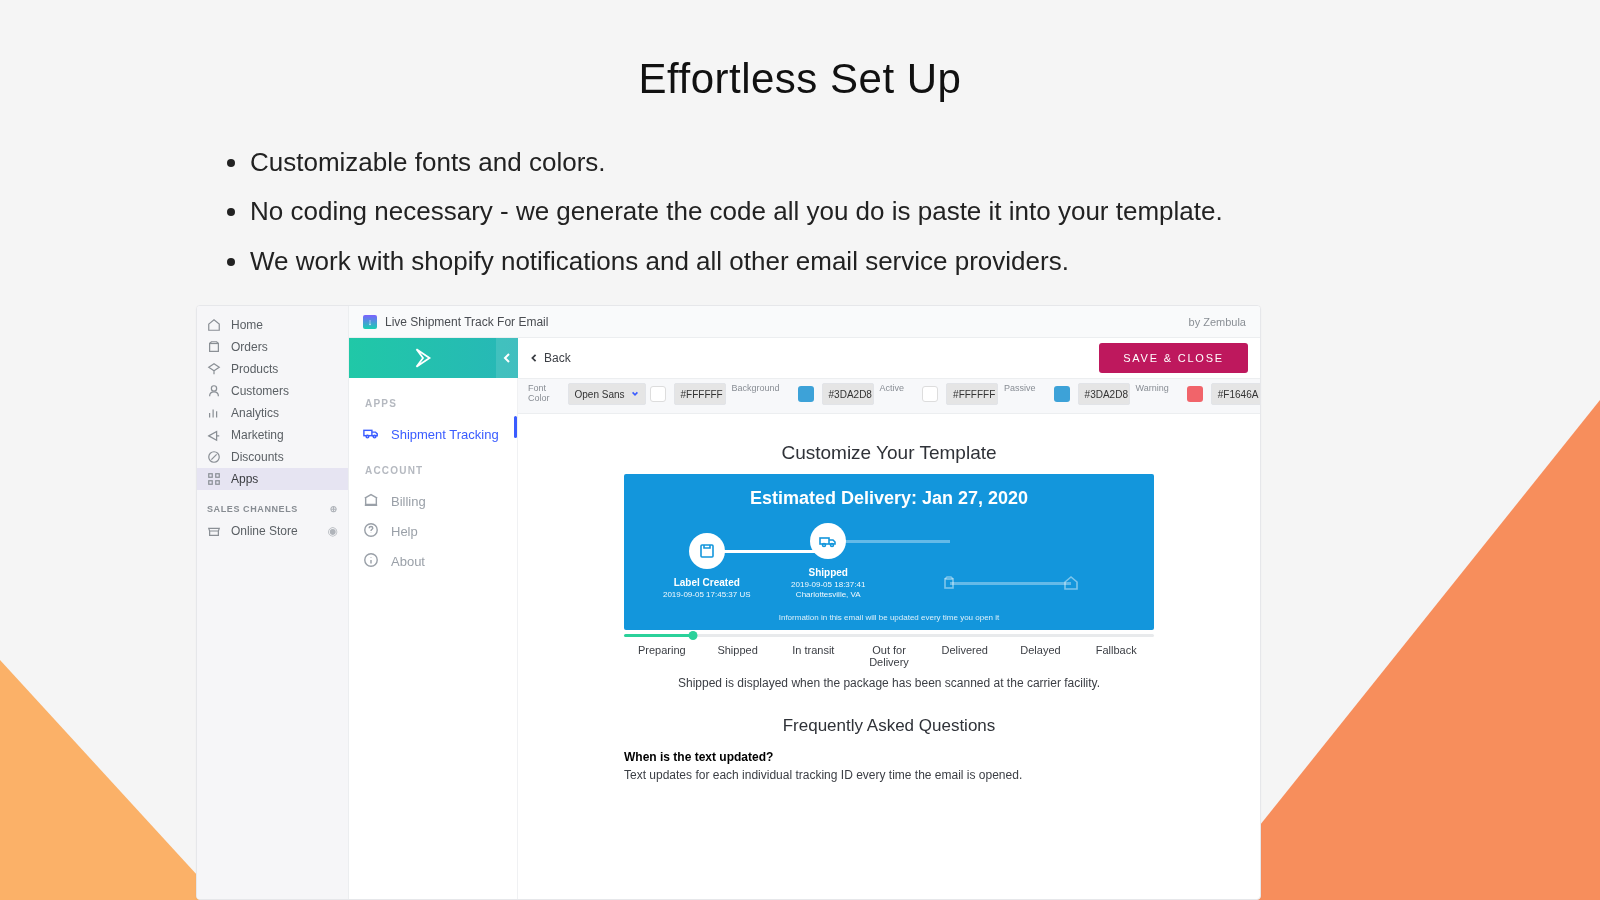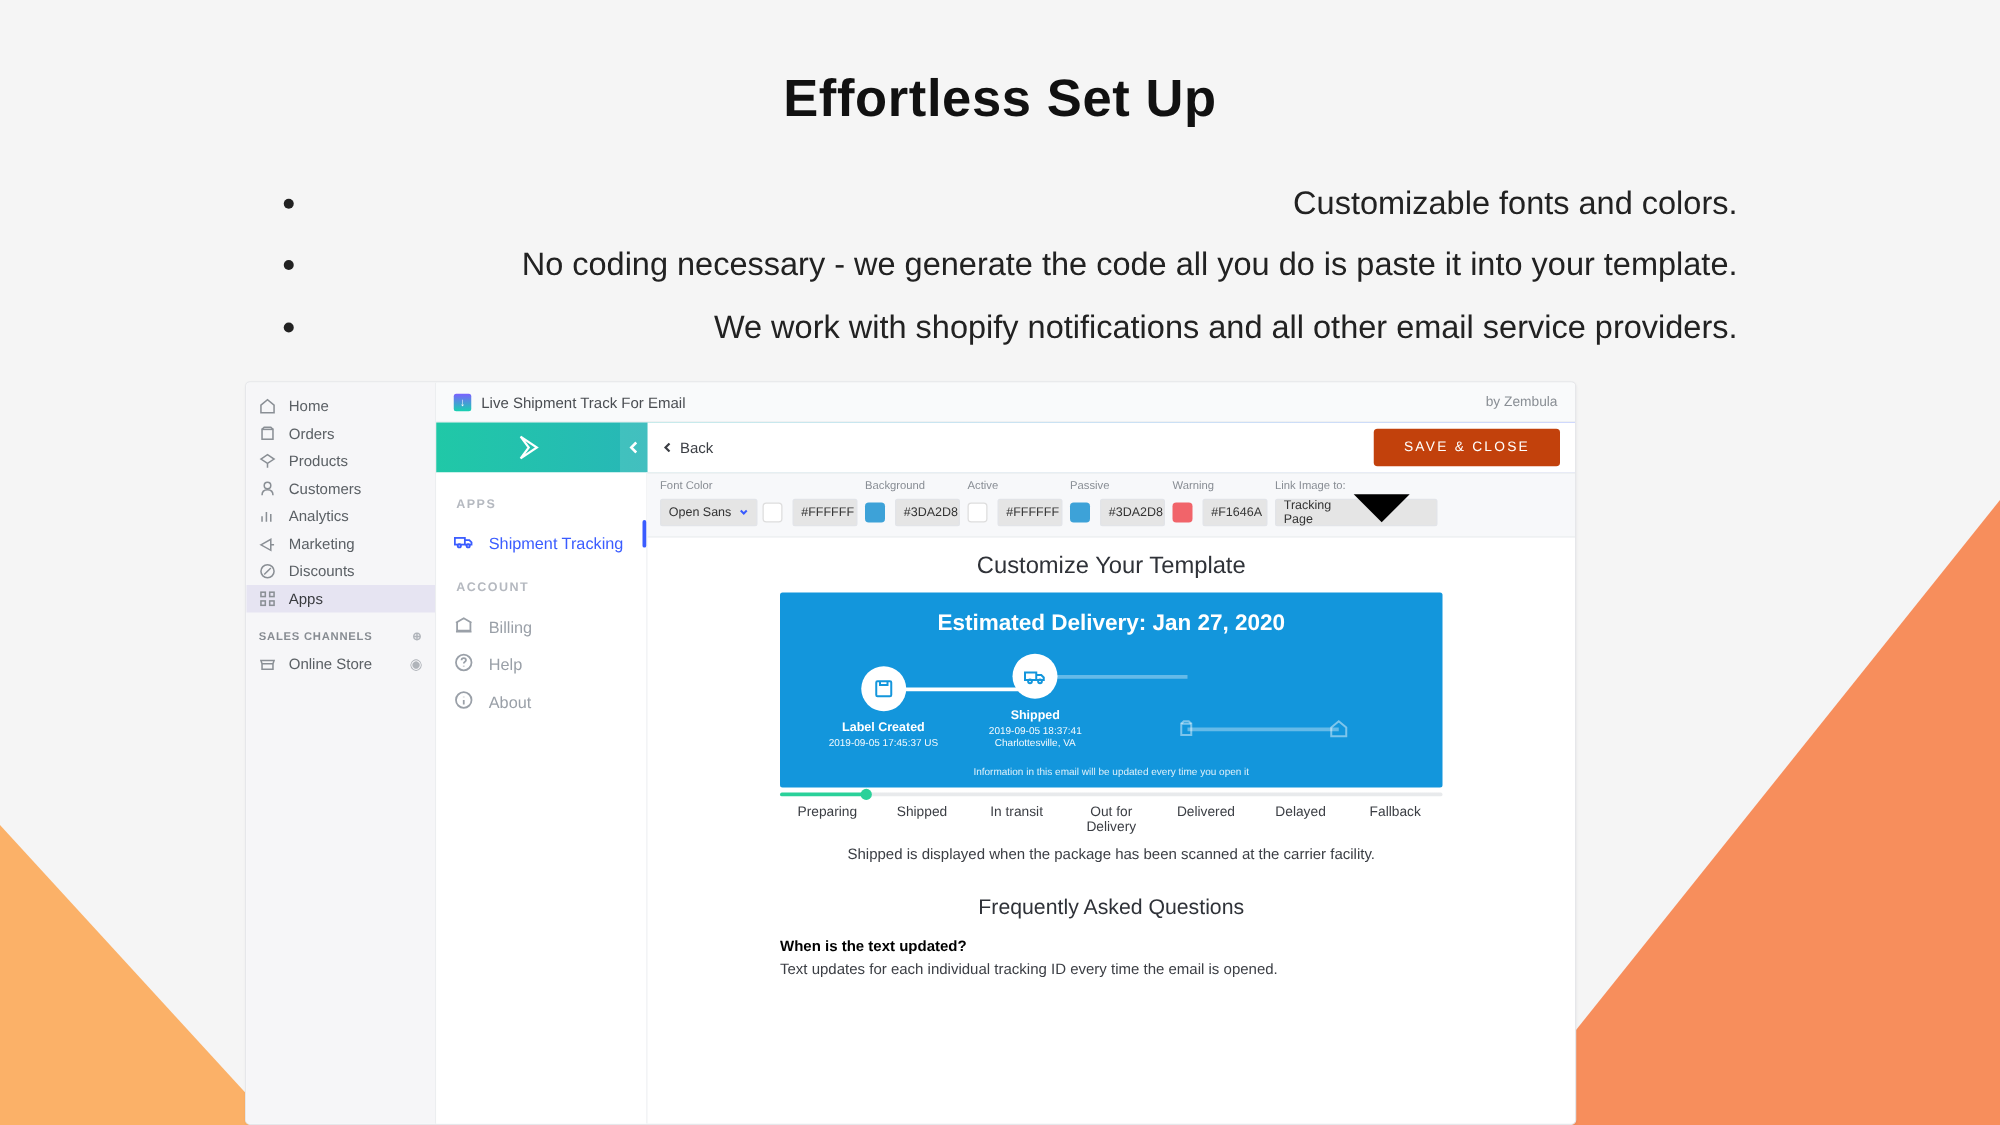--- a/index.html
+++ b/index.html
@@ -5,22 +5,22 @@
 *{box-sizing:border-box;margin:0;padding:0;font-family:-apple-system,BlinkMacSystemFont,"Segoe UI",sans-serif}
 html,body{width:1600px;height:900px;overflow:hidden}
 body{background:#f5f5f5;position:relative}
 
 
 .tri-br{position:absolute;right:0;bottom:0;width:0;height:0;border-right:400px solid #f78e5c;border-top:500px solid transparent}
 .tri-bl{position:absolute;left:0;bottom:0;width:0;height:0;border-left:220px solid #fbb168;border-top:240px solid transparent}
 
 
 .hero{position:absolute;top:55px;left:0;right:0;text-align:center}
-.hero h1{font-size:42px;font-weight:700;color:#111;letter-spacing:.5px}
-.hero ul{list-style:disc;text-align:right;margin:35px auto 0;max-width:1180px;padding-left:40px}
+.hero h1{font-size:42px;font-weight:400;color:#111;letter-spacing:.5px}
+.hero ul{list-style:disc;text-align:left;margin:35px auto 0;max-width:1180px;padding-left:40px}
 .hero li{font-size:26px;line-height:1.9;color:#222}
 
 
 .app{position:absolute;top:305px;left:196px;width:1065px;height:595px;background:#fff;border:1px solid #e6e7ea;border-radius:4px;overflow:hidden;box-shadow:0 1px 2px rgba(0,0,0,.04)}
 
 
 .shop-nav{position:absolute;left:0;top:0;bottom:0;width:152px;background:#f6f6f8;border-right:1px solid #eceef0;padding-top:8px}
 .shop-nav .sn-item{display:flex;align-items:center;gap:10px;height:22px;padding:0 10px;font-size:12px;color:#5b6065;cursor:pointer}
 .shop-nav .sn-item.active{background:#e6e4f2;color:#3a3c40}
 .shop-nav .sn-section{padding:14px 10px 6px;font-size:9px;letter-spacing:.6px;color:#878c92;font-weight:700;display:flex;justify-content:space-between;align-items:center}
@@ -40,34 +40,34 @@
 .grad{height:40px;background:linear-gradient(90deg,#20c8a7,#4a6bff);display:flex}
 .grad-logo{width:147px;display:flex;align-items:center;justify-content:center}
 .grad-logo svg{width:26px;height:26px;stroke:#fff;fill:none;stroke-width:1.6}
 .grad-chev{width:22px;display:flex;align-items:center;justify-content:center;background:rgba(255,255,255,.12)}
 .grad-chev svg{width:10px;height:10px;stroke:#fff;fill:none;stroke-width:2}
 
 
 .actbar{position:absolute;left:169px;right:0;top:32px;height:40px;background:#fff;display:flex;align-items:center;padding:0 12px}
 .actbar .back{font-size:12px;color:#3b3e44;display:flex;align-items:center;gap:6px;cursor:pointer}
 .actbar .back svg{width:8px;height:8px;stroke:#3b3e44;fill:none;stroke-width:2.2}
-.actbar .save{margin-left:auto;background:#c2410c;color:#fff;font-size:11px;letter-spacing:1.8px;padding:9px 24px;border:none;border-radius:3px;cursor:pointer}
+.actbar .save{margin-left:auto;background:#be185d;color:#fff;font-size:11px;letter-spacing:1.8px;padding:9px 24px;border:none;border-radius:3px;cursor:pointer}
 
 
 .appnav{position:absolute;left:0;top:72px;bottom:0;width:169px;background:#fff;border-right:1px solid #f0f1f3;padding:16px 14px}
 .appnav .an-sec{font-size:10px;letter-spacing:1.2px;color:#b5b9c0;font-weight:600;margin:16px 2px 10px}
 .appnav .an-sec:first-child{margin-top:4px}
 .appnav .an-item{display:flex;align-items:center;gap:12px;height:30px;font-size:13px;color:#9aa0a8;cursor:pointer}
 .appnav .an-item.active{color:#3a5cff;font-weight:500}
 .appnav .an-marker{position:absolute;right:0;width:3px;height:22px;background:#3a5cff;top:38px;border-radius:2px}
 .an-ico svg{width:16px;height:16px;fill:none;stroke:currentColor;stroke-width:1.6}
 
 
 .cfg{position:absolute;left:169px;right:0;top:72px;background:#f7f8fa;border-top:1px solid #eceef0;border-bottom:1px solid #eceef0;padding:4px 10px 8px;display:flex;gap:6px;align-items:flex-end;font-size:10px;color:#7a7f86}
-.cfg .grp{display:flex;flex-direction:column;gap:6px}
+.cfg .grp{display:flex;flex-direction:row;gap:18px}
 .cfg .lbl{font-size:9px;color:#888d94}
 .cfg .ctl{height:22px;background:#e5e5e5;border:1px solid #e2e4e8;border-radius:2px;display:flex;align-items:center;padding:0 6px;font-size:10px;color:#333}
 .cfg .sel{width:78px;justify-content:space-between}
 .cfg .sel svg{width:8px;height:8px;stroke:#3a5cff;fill:none;stroke-width:2}
 .cfg .sw{width:16px;height:16px;border-radius:3px;margin-right:4px}
 .cfg .hex{width:52px}
 .cfg .link{width:130px;justify-content:space-between}
 .cfg .pair{display:flex;gap:4px;align-items:center}
 
 

